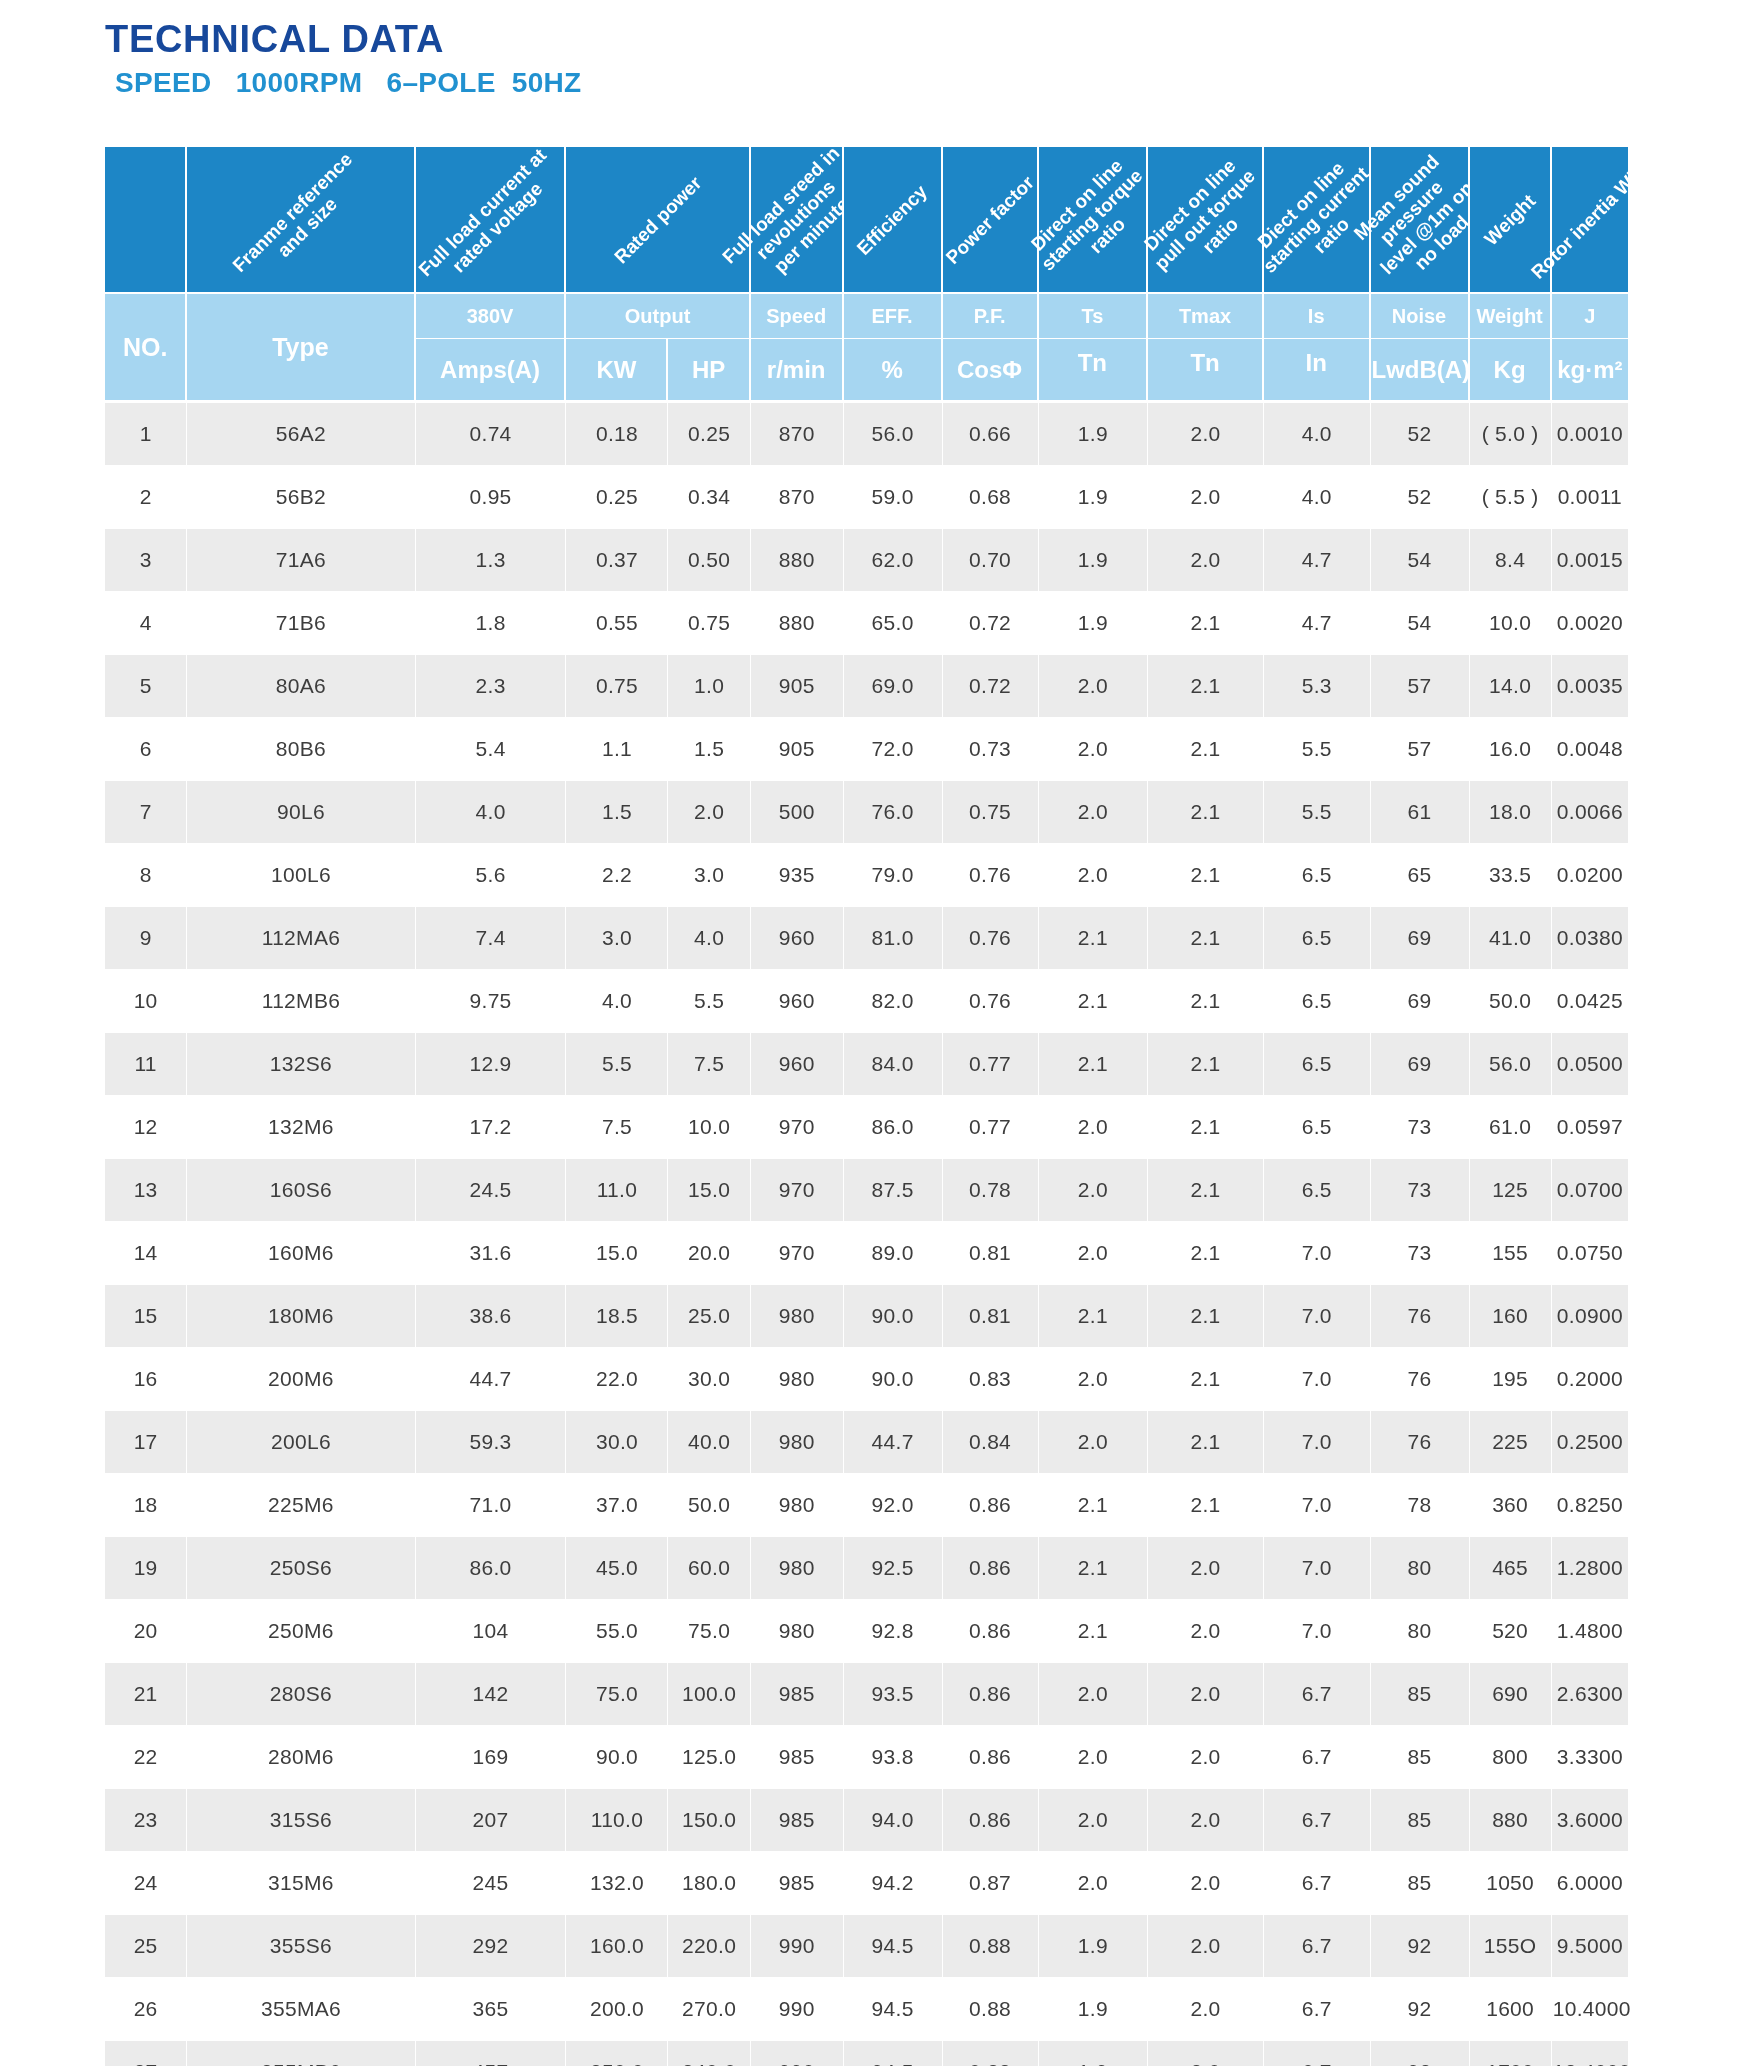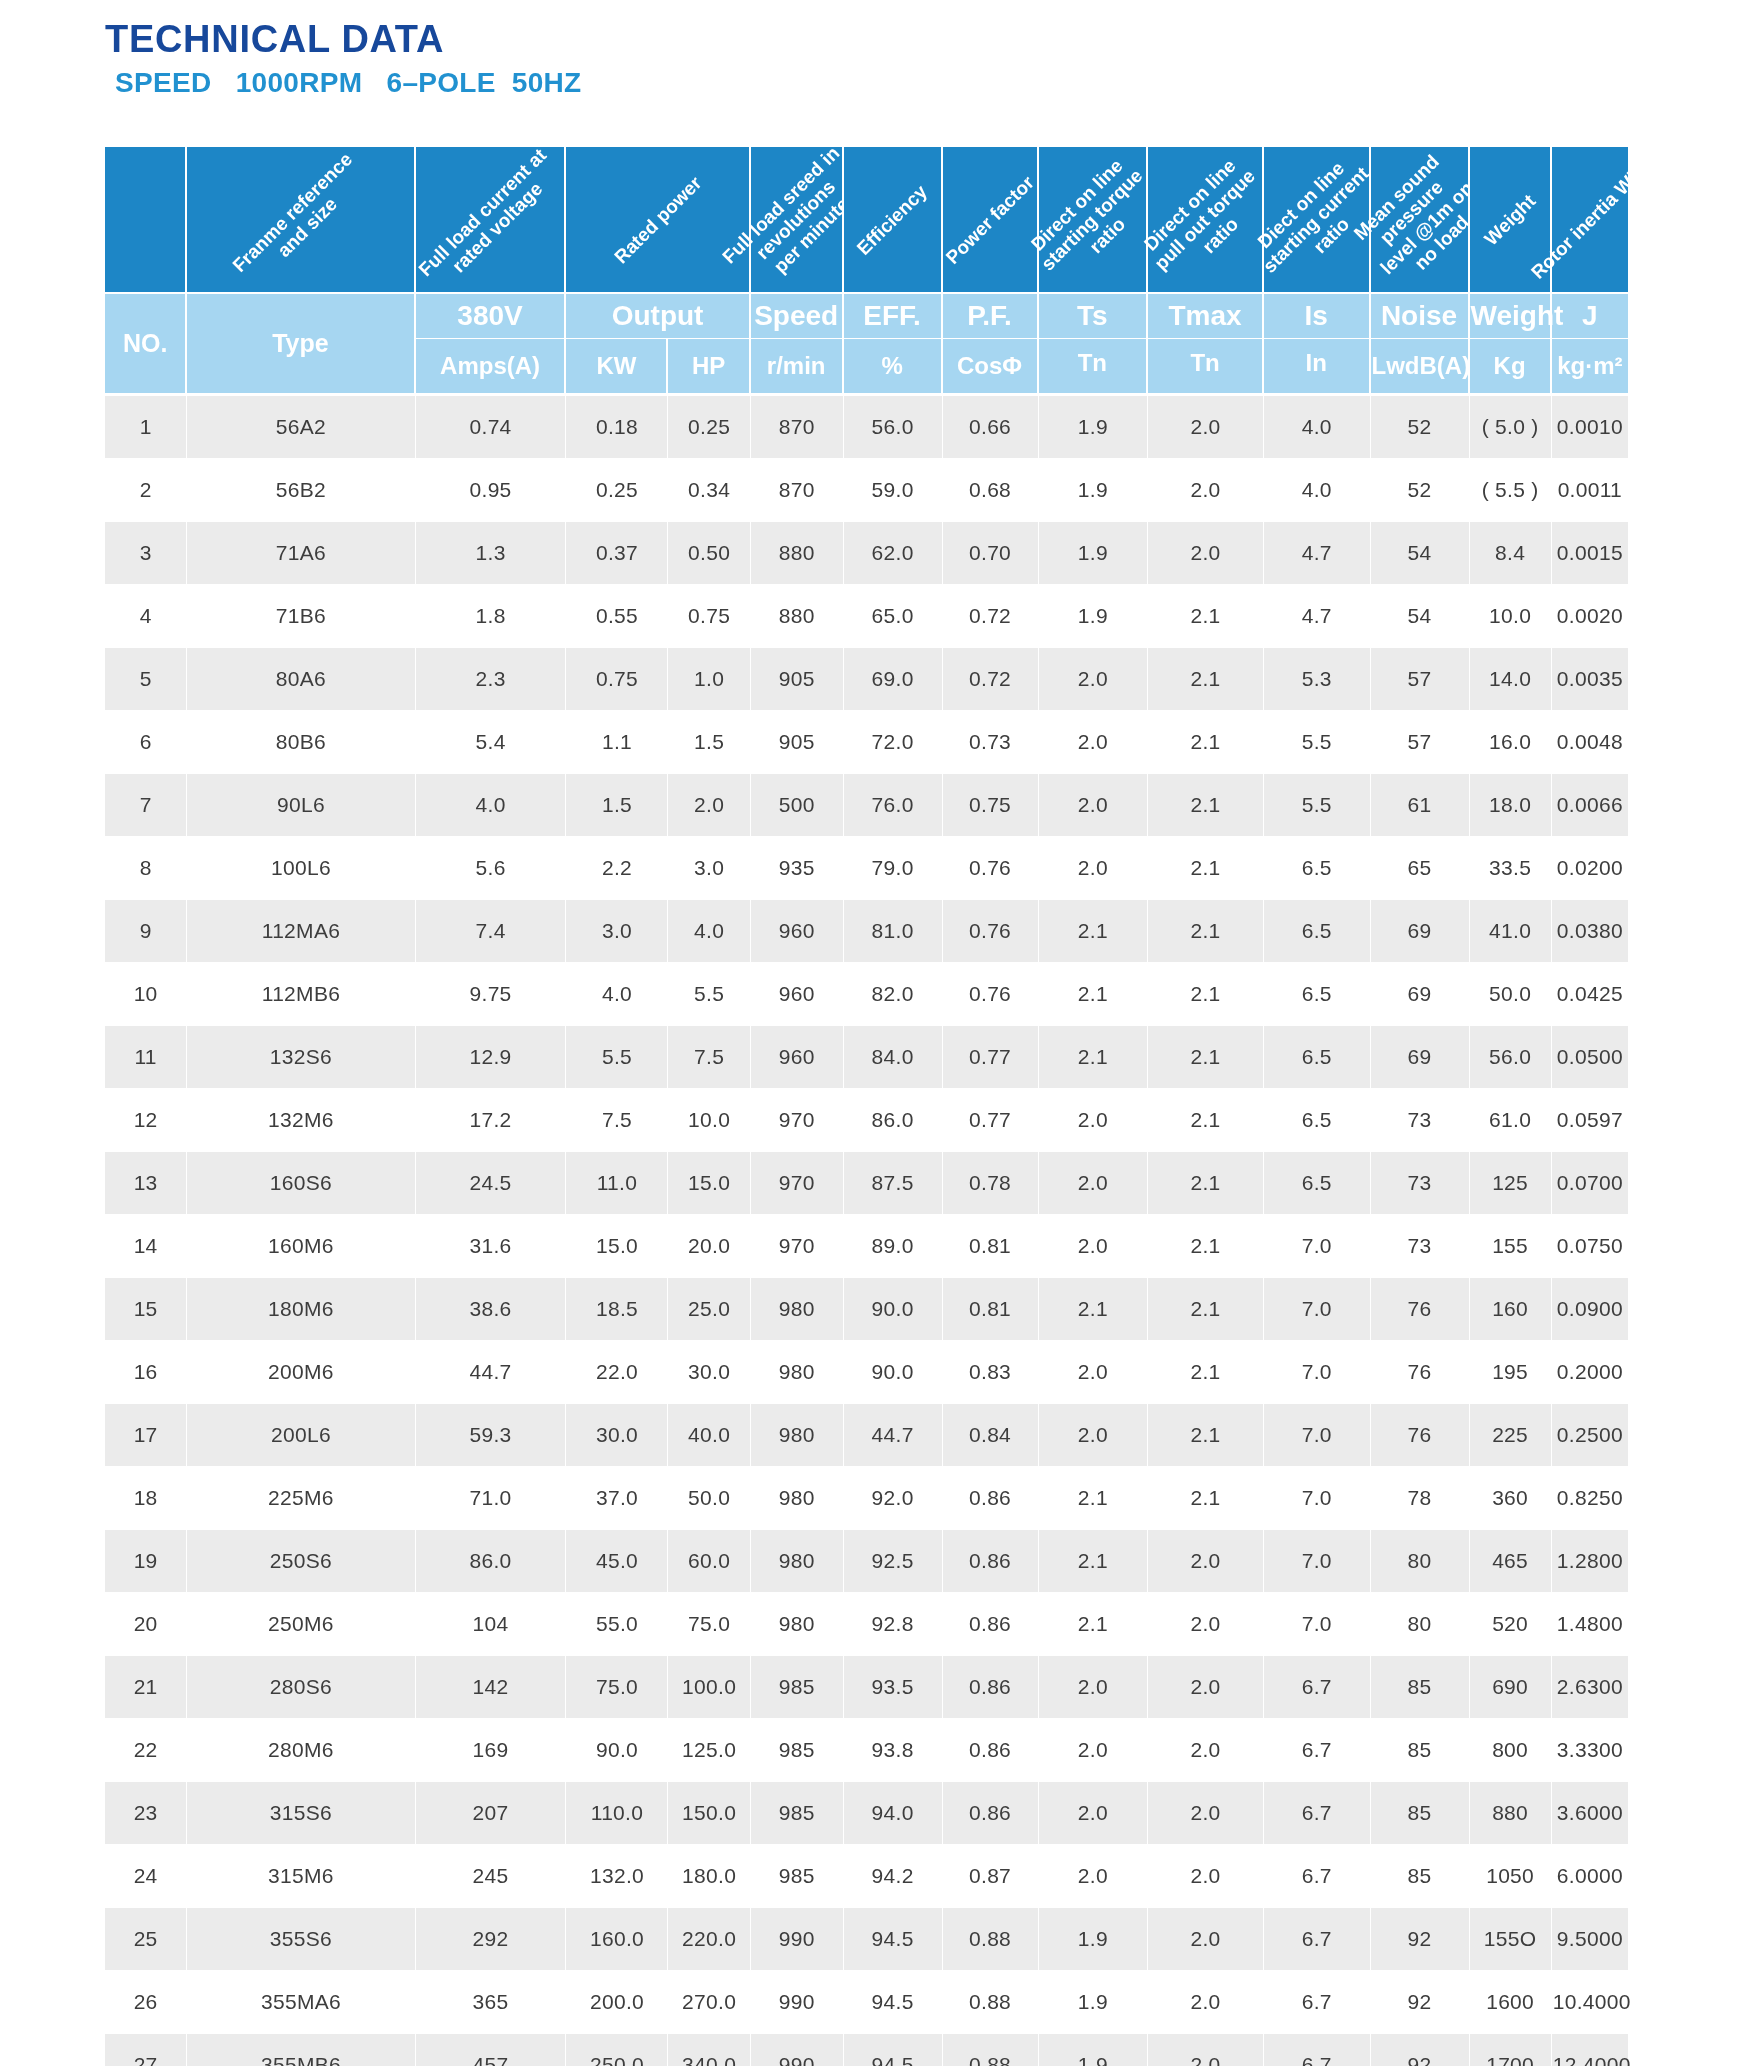--- a/index.html
+++ b/index.html
@@ -44,25 +44,25 @@
     line-height:1.12;text-align:center;white-space:pre;
     width:max-content;
   }
   
   tr.sub td, tr.sub th{
     background:#a6d6f1;color:#ffffff;font-weight:bold;
     text-align:center;vertical-align:middle;
     border-right:2.1px solid #ffffff;
   }
   tr.sub td:last-child, tr.sub th:last-child{border-right:none;}
-  tr.sub1 td{height:42px;font-size:28px;border-bottom:1.4px solid #ffffff;}
+  tr.sub1 td{height:42px;font-size:20px;border-bottom:1.4px solid #ffffff;}
   tr.sub2 td{height:45px;font-size:24px;border-bottom:3.5px solid #ffffff;}
   th.span-head{font-size:25px;border-bottom:3.5px solid #ffffff;}
   td.va-top{vertical-align:top;padding-top:1.4px;}
-  td.va-low{vertical-align:bottom;padding-bottom:8px;}
+  td.va-low{vertical-align:bottom;padding-bottom:15px;}
   
   tbody td{
     height:60px;
     text-align:center;vertical-align:middle;
     font-size:21px;color:#3d3d3d;
     border-right:1.4px solid #ffffff;
     border-bottom:1.4px solid #ffffff;
     letter-spacing:0.3px;
   }
   tbody td:last-child{border-right:none;}

